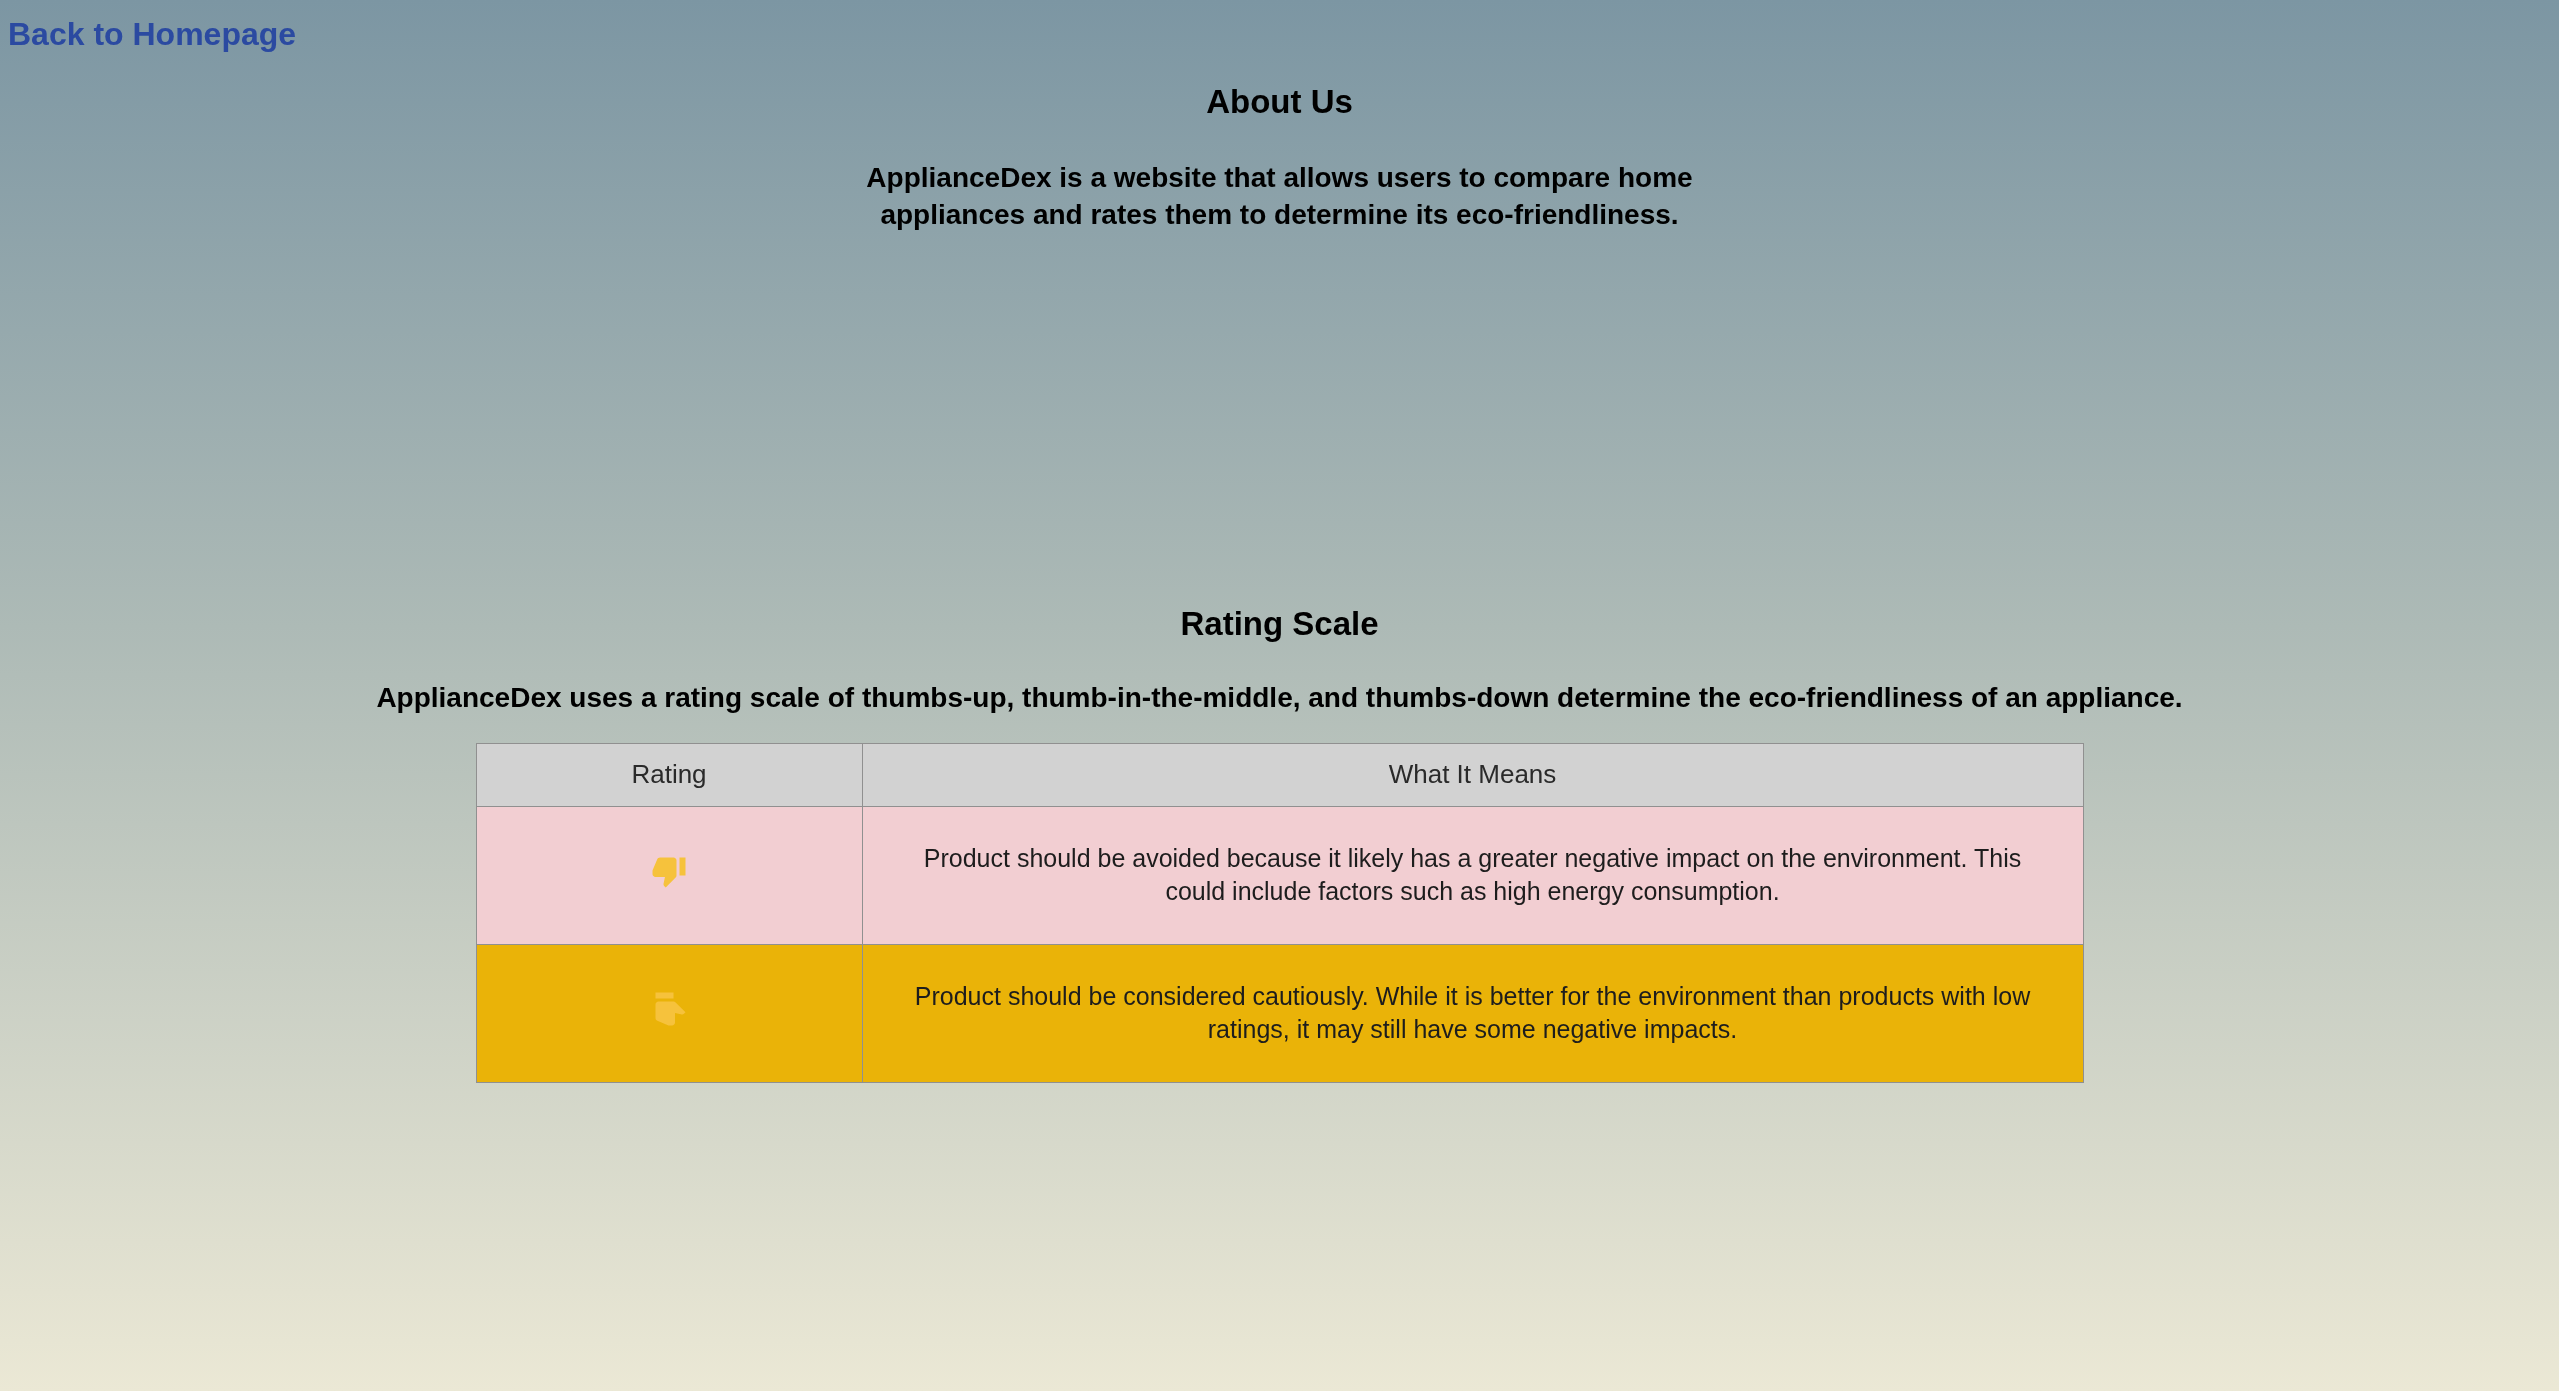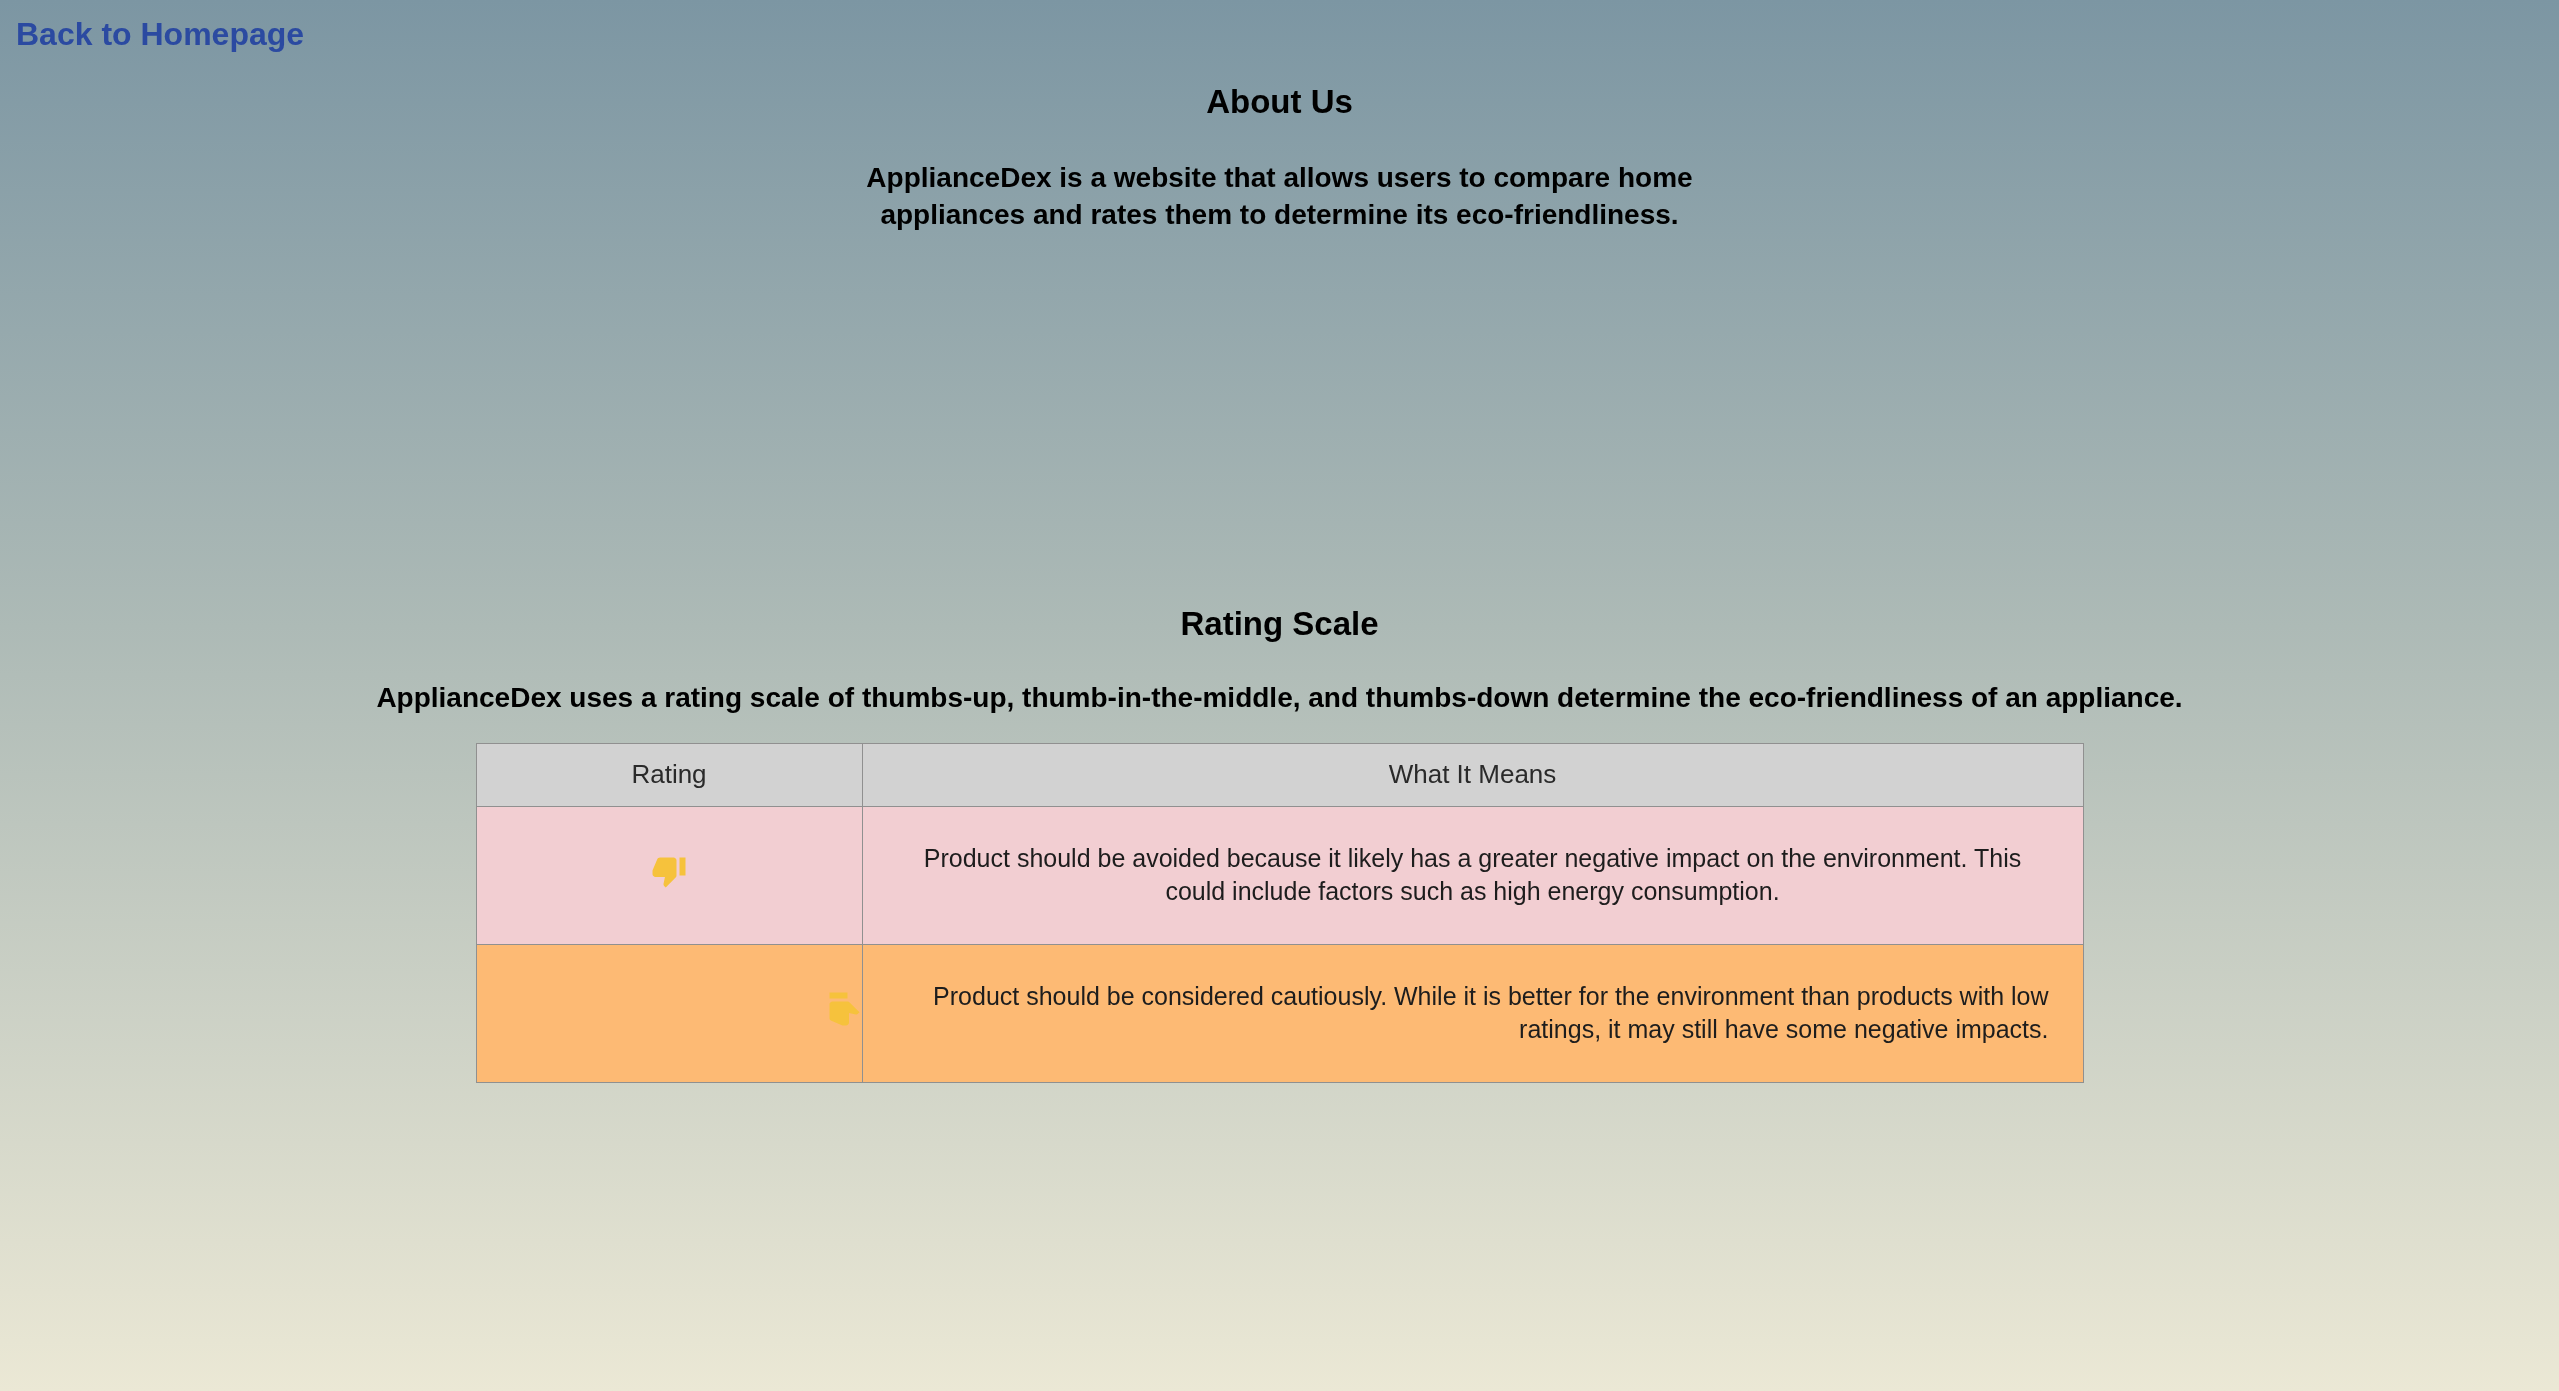--- a/index.html
+++ b/index.html
@@ -8,21 +8,21 @@
   }
   body {
     width: 2559px;
     height: 1391px;
     background: linear-gradient(180deg, #7c96a3 0%, #adbab6 45%, #ebe8d5 100%);
     font-family: "Liberation Sans", sans-serif;
     overflow: hidden;
   }
   .back-link {
     display: inline-block;
-    margin: 16px 0 0 16px;
+    margin: 16px 0 0 8px;
     font-size: 32px;
     font-weight: bold;
     color: #2b4aa1;
     text-decoration: none;
     cursor: pointer;
   }
   .heading {
     margin: 0;
     text-align: center;
     font-size: 33px;
@@ -69,21 +69,21 @@
   .rating-table td {
     height: 129px;
     text-align: center;
     vertical-align: middle;
     font-size: 25px;
     color: #1d1d1d;
     line-height: 1.34;
   }
   .cell-text { padding: 4px 34px; }
   tr.row-down td { background: #f2ced2; }
-  tr.row-middle td { background: #fdba74; text-align: right; }
+  tr.row-middle td { background: #eab308; }
   tr.row-up td { background: #d9e8d4; }
   .thumb {
     display: inline-block;
     width: 36px;
     height: 36px;
     line-height: 0;
   }
   .thumb svg {
     width: 36px;
     height: 36px;

